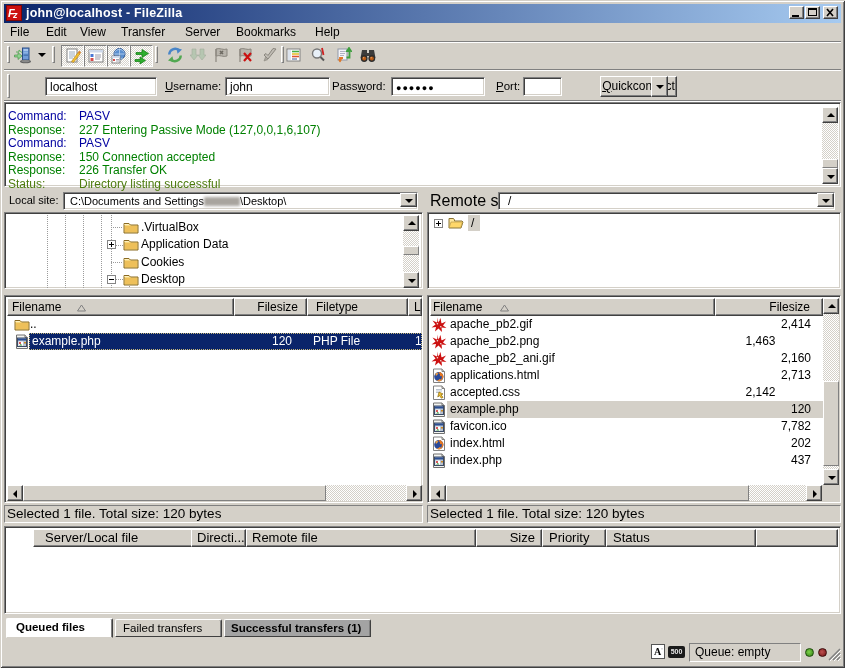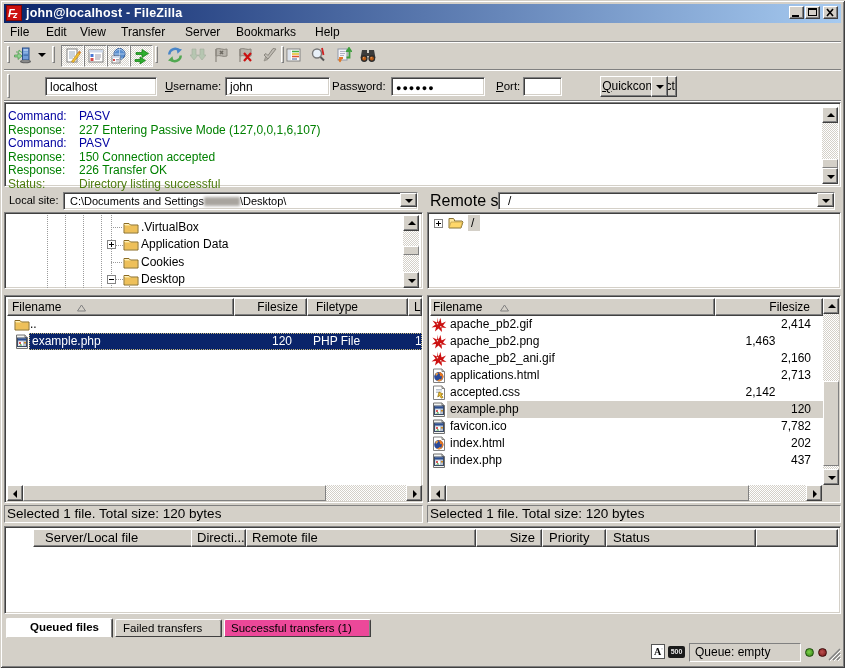--- a/index.html
+++ b/index.html
@@ -397,23 +397,23 @@
   <div class="hcell" style="left:2px;top:2px;width:184px;padding-left:11px;margin-left:26px;">Server/Local file</div>
   <div class="hcell" style="left:186px;top:2px;width:55px;padding-left:5px;">Directi...</div>
   <div class="hcell" style="left:241px;top:2px;width:230px;padding-left:5px;">Remote file</div>
   <div class="hcell" style="left:471px;top:2px;width:66px;text-align:right;padding-right:6px;">Size</div>
   <div class="hcell" style="left:537px;top:2px;width:64px;padding-left:6px;">Priority</div>
   <div class="hcell" style="left:601px;top:2px;width:150px;padding-left:6px;">Status</div>
   <div class="hcell" style="left:751px;top:2px;width:82px;"></div>
 </div>
 
 <div id="tabs" style="left:4px;top:617px;width:837px;height:21px;">
-  <div style="left:2px;top:1px;width:107px;height:20px;background:#fff;border:1px solid;border-color:#fff #404040 #d4d0c8 #fff;box-shadow:inset -1px 0 0 #808080;border-radius:2px 2px 0 0;text-align:left;padding-left:23px;font-weight:bold;line-height:17px;">Queued files</div>
+  <div style="left:2px;top:1px;width:107px;height:20px;background:#fff;border:1px solid;border-color:#fff #404040 #d4d0c8 #fff;box-shadow:inset -1px 0 0 #808080;border-radius:2px 2px 0 0;text-align:left;padding-left:9px;font-weight:bold;line-height:17px;">Queued files</div>
   <div style="left:111px;top:2px;width:107px;height:18px;background:#d4d0c8;border:1px solid;border-color:#fff #404040 #404040 #fff;box-shadow:inset -1px 0 0 #808080;border-radius:2px 2px 0 0;text-align:left;padding-left:7px;line-height:16px;">Failed transfers</div>
-  <div style="left:220px;top:2px;width:147px;height:18px;background:#ec4899;border:1px solid;border-color:#fff #404040 #404040 #fff;box-shadow:inset -1px 0 0 #808080;border-radius:2px 2px 0 0;text-align:left;padding-left:6px;line-height:16px;">Successful transfers (1)</div>
+  <div style="left:220px;top:2px;width:147px;height:18px;background:#a3a3a3;border:1px solid;border-color:#fff #404040 #404040 #fff;box-shadow:inset -1px 0 0 #808080;border-radius:2px 2px 0 0;text-align:left;padding-left:6px;line-height:16px;font-weight:bold;">Successful transfers (1)</div>
 </div>
 
 <div id="bbar" style="left:4px;top:640px;width:837px;height:24px;">
   <div style="left:647px;top:4px;width:14px;height:15px;background:#fff;border:1px solid #555;font:bold 10px 'Liberation Serif',serif;text-align:left;padding-left:2px;line-height:13px;">A<span style="position:absolute;left:9px;top:1px;font:4px 'Liberation Sans',sans-serif;letter-spacing:0;color:#555;">::</span></div>
   <div style="left:664px;top:6px;width:17px;height:12px;background:#1a1a1a;border-radius:2px;color:#e8e8e8;font:bold 7px 'Liberation Sans';text-align:center;line-height:12px;">500</div>
   <div class="sunken1" style="left:685px;top:3px;width:112px;height:19px;background:#d4d0c8;line-height:17px;padding-left:5px;">Queue: empty</div>
   <div style="left:801px;top:8px;width:9px;height:9px;border-radius:50%;background:radial-gradient(circle at 3px 3px,#7ed44a,#2f7a12);border:1px solid #1d4d0b;"></div>
   <div style="left:814px;top:8px;width:9px;height:9px;border-radius:50%;background:radial-gradient(circle at 3px 3px,#c05050,#6e1414);border:1px solid #3d0a0a;"></div>
   <svg style="left:824px;top:8px" width="13" height="13" viewBox="0 0 13 13">
         <path d="M12 1 L1 12 M12 5 L5 12 M12 9 L9 12" stroke="#808080" stroke-width="1.5"></path>

